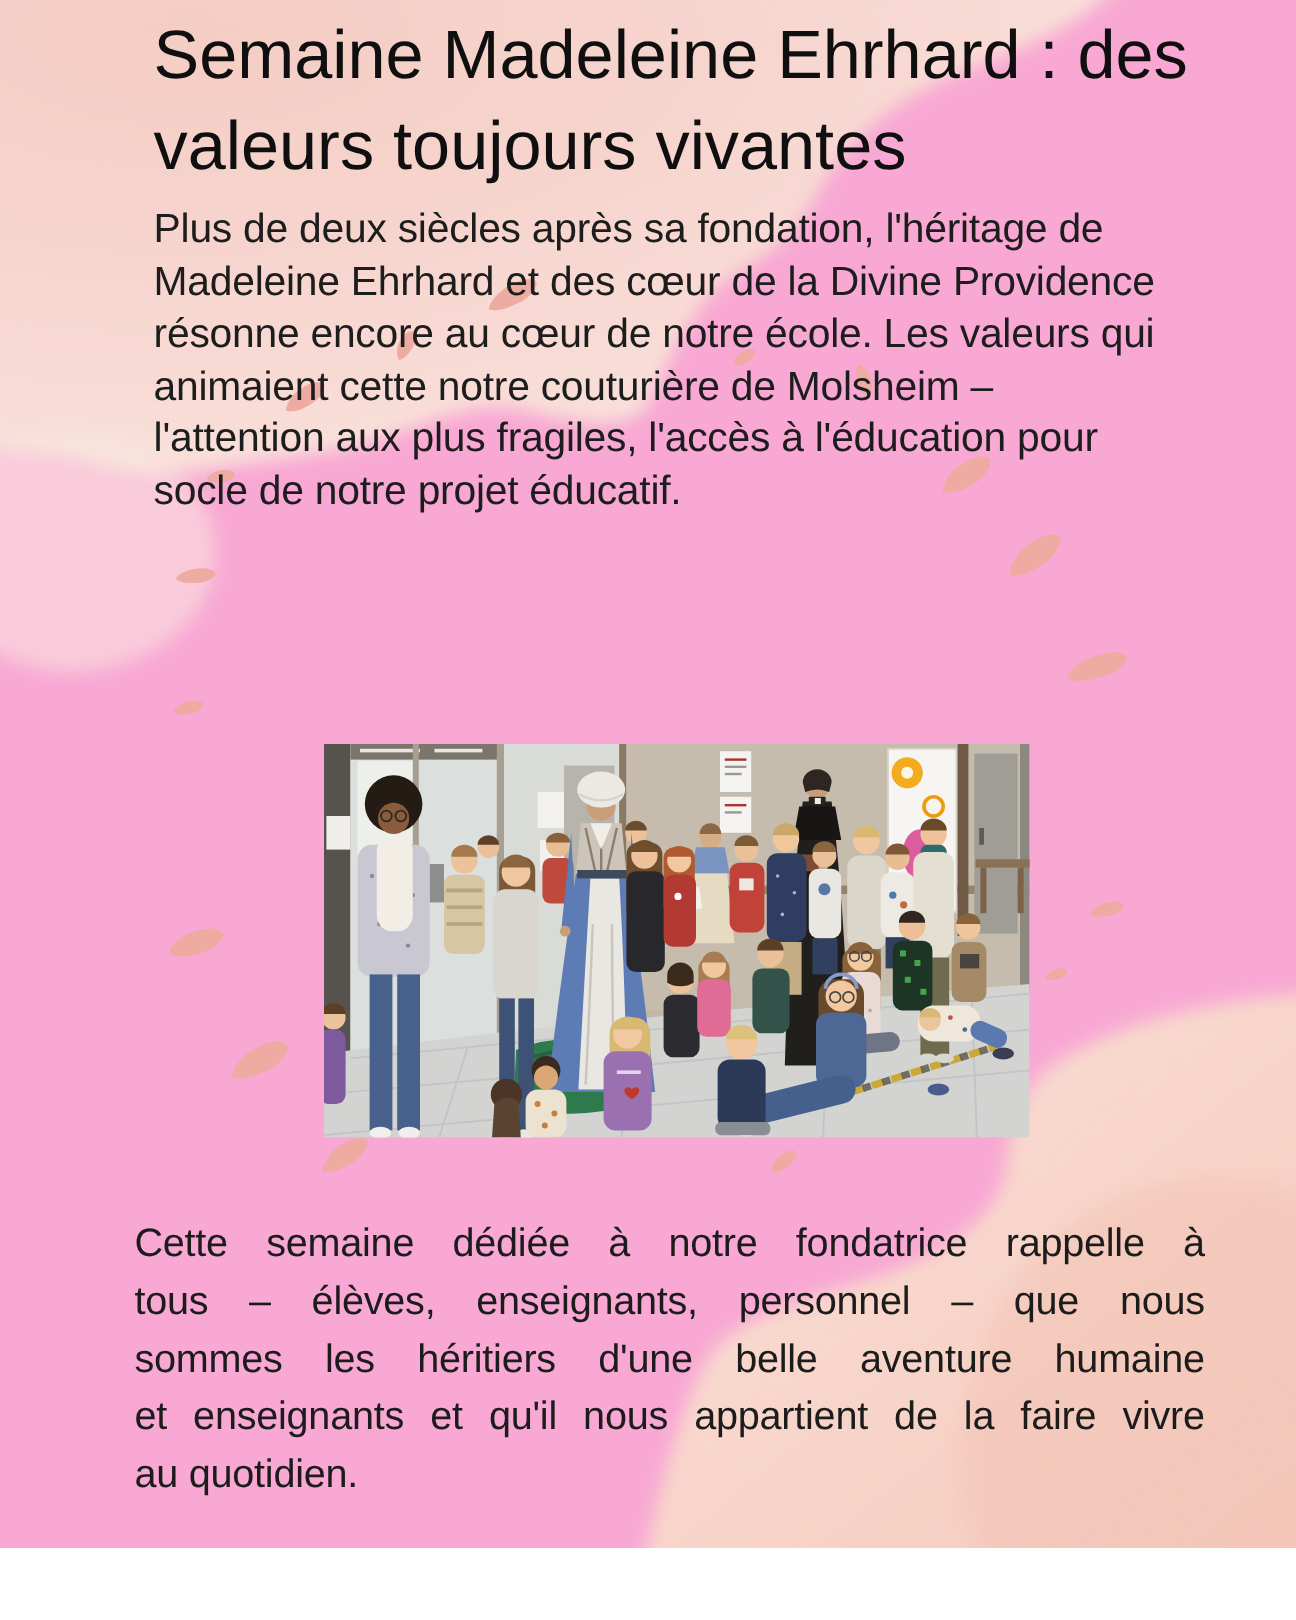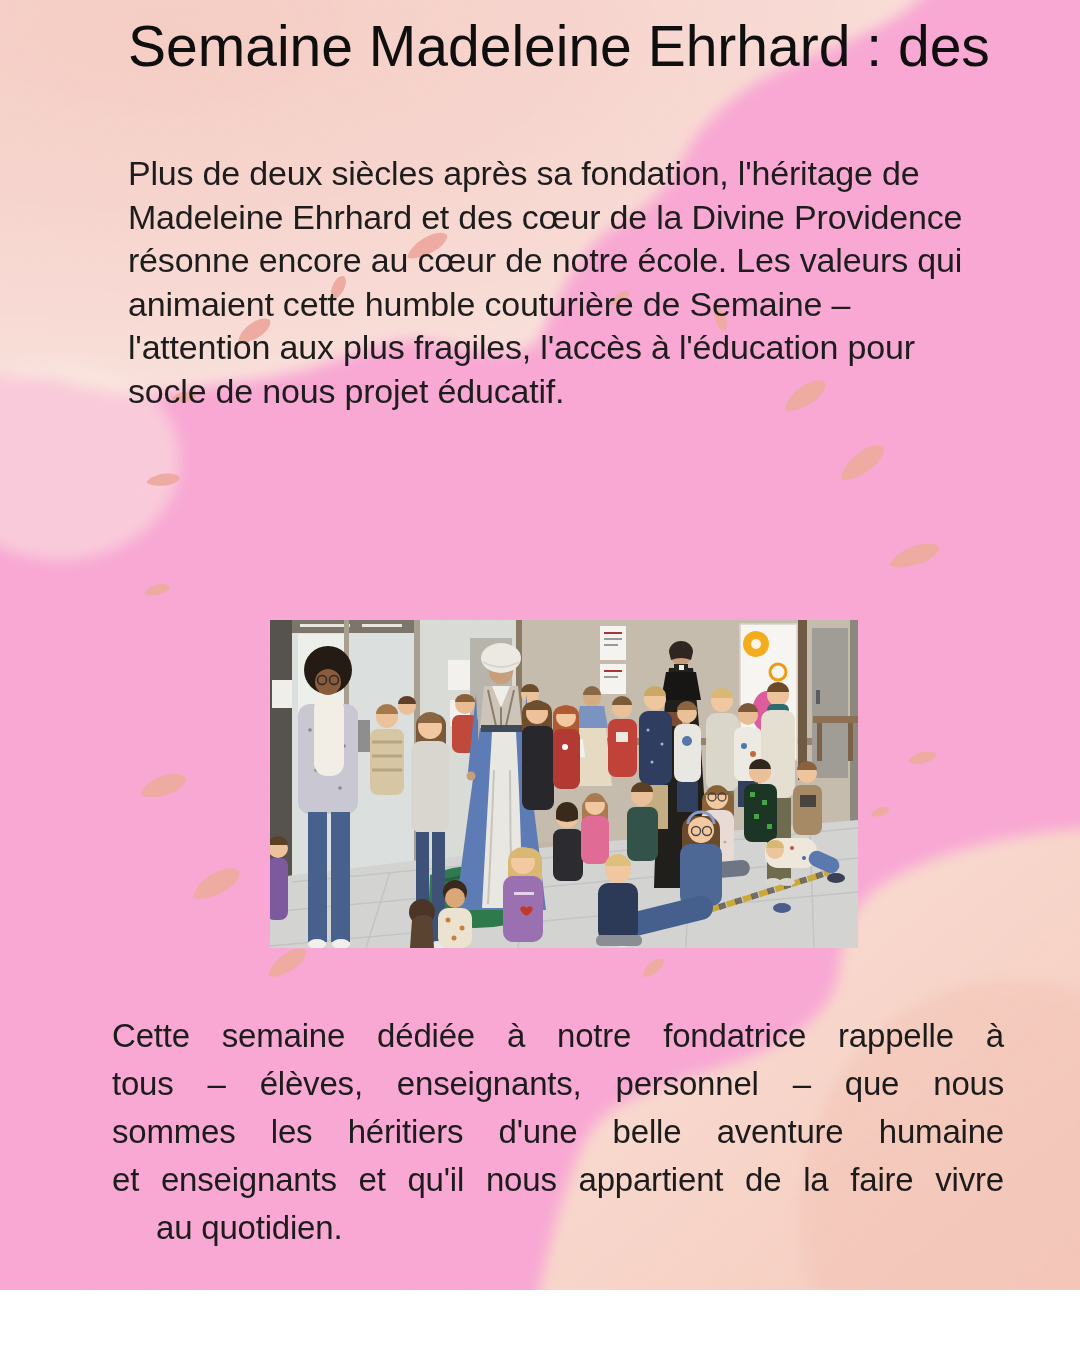--- a/index.html
+++ b/index.html
@@ -1,26 +1,26 @@
 <!DOCTYPE html>
 <html><head>
 <meta charset="utf-8">
 <style>
   html,body{margin:0;padding:0;}
   body{width:1080px;height:1350px;font-family:"Liberation Sans",sans-serif;}
   .page{position:relative;width:1080px;height:1290px;overflow:hidden;background:#f9a8d4;text-decoration:underline;}
   .bg{position:absolute;left:0;top:0;width:1080px;height:1350px;display:block;}
   .content{position:absolute;left:0;top:0;width:1080px;height:1350px;}
   .title{position:absolute;left:128px;top:8px;font-size:57px;line-height:76px;color:#0f0f0f;letter-spacing:0;white-space:nowrap;}
-  .para1{position:absolute;left:128px;top:152px;font-size:34px;line-height:43.5px;color:#1d1d1d;white-space:nowrap;letter-spacing:-0.2px;}
+  .para1{position:absolute;left:128px;top:170px;font-size:34px;line-height:43.5px;color:#1d1d1d;white-space:nowrap;letter-spacing:-0.2px;}
   .photo{position:absolute;left:270px;top:620px;width:588px;height:328px;margin:0;}
   .photo svg{display:block;width:588px;height:328px;}
   .para2{position:absolute;left:112px;top:1012px;width:892px;font-size:33px;line-height:48px;color:#1c1c1c;letter-spacing:-0.2px;}
   .jline{text-align:justify;text-align-last:justify;}
-  .lline{text-align:left;margin-left:44px;}
+  .lline{text-align:left;}
 </style>
 </head>
 <body>
 
 <div class="page">
 
   <svg class="bg" viewBox="0 0 1080 1350" aria-hidden="true">
     <defs>
       <radialGradient id="gTop" cx="0.2" cy="0.15" r="1.1">
         <stop offset="0" stop-color="#f5cfc4"></stop>
@@ -74,29 +74,30 @@
       <use href="#petal" transform="translate(653,968) rotate(-40) scale(0.55,0.6)"></use>
     </g>
 
     <rect x="0" y="0" width="1080" height="1350" filter="url(#grain)" opacity="0.55"></rect>
   </svg>
 
   <div class="content">
 
     <div class="title">
       <div>Semaine Madeleine Ehrhard : des</div>
+      <div>valeurs toujours vivantes</div>
     </div>
 
     <div class="para1">
       <div>Plus de deux siècles après sa fondation, l'héritage de</div>
       <div>Madeleine Ehrhard et des cœur de la Divine Providence</div>
       <div>résonne encore au cœur de notre école. Les valeurs qui</div>
-      <div>animaient cette humble couturière de Semaine –</div>
+      <div>animaient cette notre couturière de Molsheim –</div>
       <div>l'attention aux plus fragiles, l'accès à l'éducation pour</div>
-      <div>socle de nous projet éducatif.</div>
+      <div>socle de notre projet éducatif.</div>
     </div>
 
     <figure class="photo" aria-label="Élèves réunis dans le hall de l'école autour des silhouettes peintes de Madeleine Ehrhard et d'un prêtre">
       <svg viewBox="0 0 588 328">
 
         <rect x="0" y="0" width="588" height="262" fill="#c2b8a9"></rect>
         <rect x="0" y="0" width="22" height="262" fill="#56534f"></rect>
 
         <rect x="22" y="0" width="128" height="256" fill="#dbdfdd"></rect>
         <rect x="22" y="0" width="128" height="13" fill="#7b756b"></rect>

